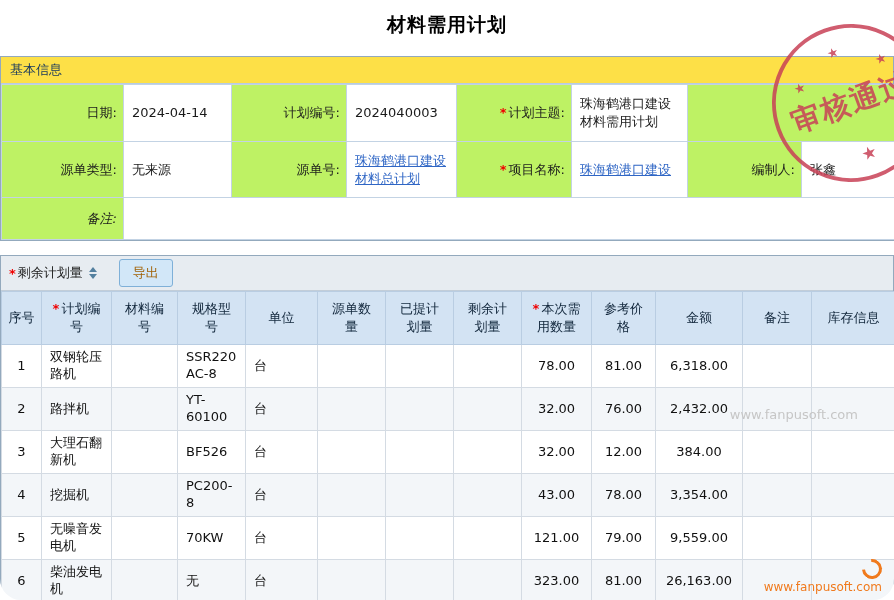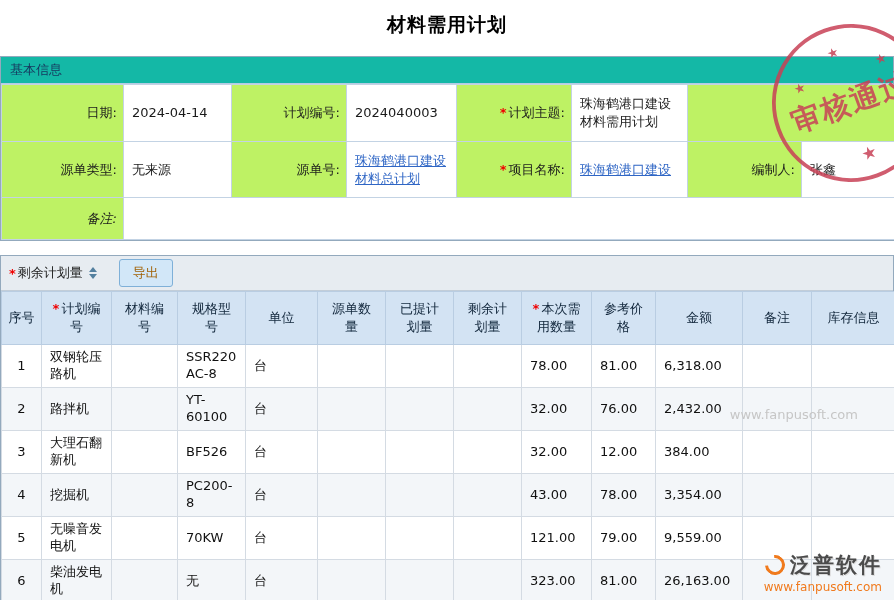--- a/index.html
+++ b/index.html
@@ -2,21 +2,21 @@
 <html><head>
 <meta charset="utf-8">
 <style>
   * { box-sizing: border-box; margin: 0; padding: 0; }
   html, body {
     width: 894px; height: 600px; overflow: hidden;
     background: #ffffff;
     font-family: "DejaVu Sans", "Liberation Sans", sans-serif;
     font-size: 13px; color: #1a1a1a;
   }
-  .page { position: relative; width: 894px; height: 600px; overflow: hidden; }
+  .page { position: relative; width: 894px; height: 600px; overflow: hidden; border-radius: 21px; }
 
   
   .title-block { height: 56px; padding-top: 12px; text-align: center; }
   .page-title { font-size: 19px; font-weight: bold; color: #000; letter-spacing: 1px; }
 
   
   .stamp {
     position: absolute; top: 24px; right: -36px;
     width: 158px; height: 158px;
     transform: rotate(-20deg);
@@ -35,21 +35,21 @@
   .stamp .star { position: absolute; font-size: 13px; }
   .stamp .st1 { top: 14px; left: 50%; transform: translateX(-50%); }
   .stamp .st2 { top: 36px; left: 26px; }
   .stamp .st3 { top: 36px; right: 26px; }
   .stamp .st4 { bottom: 12px; left: 50%; transform: translateX(-50%); font-size: 17px; }
 
   
   .section { border: 1px solid #93a9bd; background: #fff; }
   .section-bar {
     height: 27px; line-height: 26px;
-    background: #14b8a6; border-bottom: 1px solid #b6cce2;
+    background: #fde047; border-bottom: 1px solid #b6cce2;
     padding-left: 9px; color: #17375e; font-size: 13px;
   }
 
   
   table.form { width: 100%; border-collapse: collapse; table-layout: fixed; }
   table.form td { border: 1px solid #c3d3e4; vertical-align: middle; line-height: 1.35; }
   table.form td.lbl { background: #bef264; text-align: right; padding: 4px 6px 4px 2px; color: #1c1c1c; }
   table.form td.val { background: #fff; padding: 4px 8px; }
   tr.fr1 { height: 57px; }
   tr.fr2 { height: 56px; }
@@ -83,21 +83,21 @@
     padding: 4px 9px; height: 53px; color: #10253a; line-height: 1.35;
   }
   table.grid th.nowrap { white-space: nowrap; padding: 4px 2px; }
   table.grid td {
     border: 1px solid #d4dbe3; background: #fff; color: #111;
     padding: 2px 8px; height: 43px; vertical-align: middle;
     line-height: 1.3; overflow-wrap: break-word; word-wrap: break-word;
   }
   table.grid tbody tr:nth-child(even) td { background: #f3f6f9; }
   table.grid td.ctr { text-align: center; }
-  table.grid td.num { text-align: left; }
+  table.grid td.num { text-align: center; }
 
   
   .wm-inline {
     position: absolute; right: 36px; top: 407px;
     color: #c6c6c6; font-size: 13px; z-index: 20; pointer-events: none;
   }
   .fp-logo { position: absolute; right: 12px; bottom: 6px; z-index: 20; pointer-events: none; }
   .logo-row { display: flex; align-items: center; gap: 5px; justify-content: flex-end; }
   .logo-icon {
     display: inline-block; width: 20px; height: 20px;
@@ -303,18 +303,17 @@
           <td></td>
         </tr>
       </tbody>
     </table>
   </div>
 
   <div class="wm-inline">www.fanpusoft.com</div>
   <div class="fp-logo">
     <div class="logo-row">
       <span class="logo-icon"></span>
-      <span class="logo-name">泛普软件</span>
     </div>
     <div class="logo-url">www.fanpusoft.com</div>
   </div>
 
 </div>
 
 </body></html>

